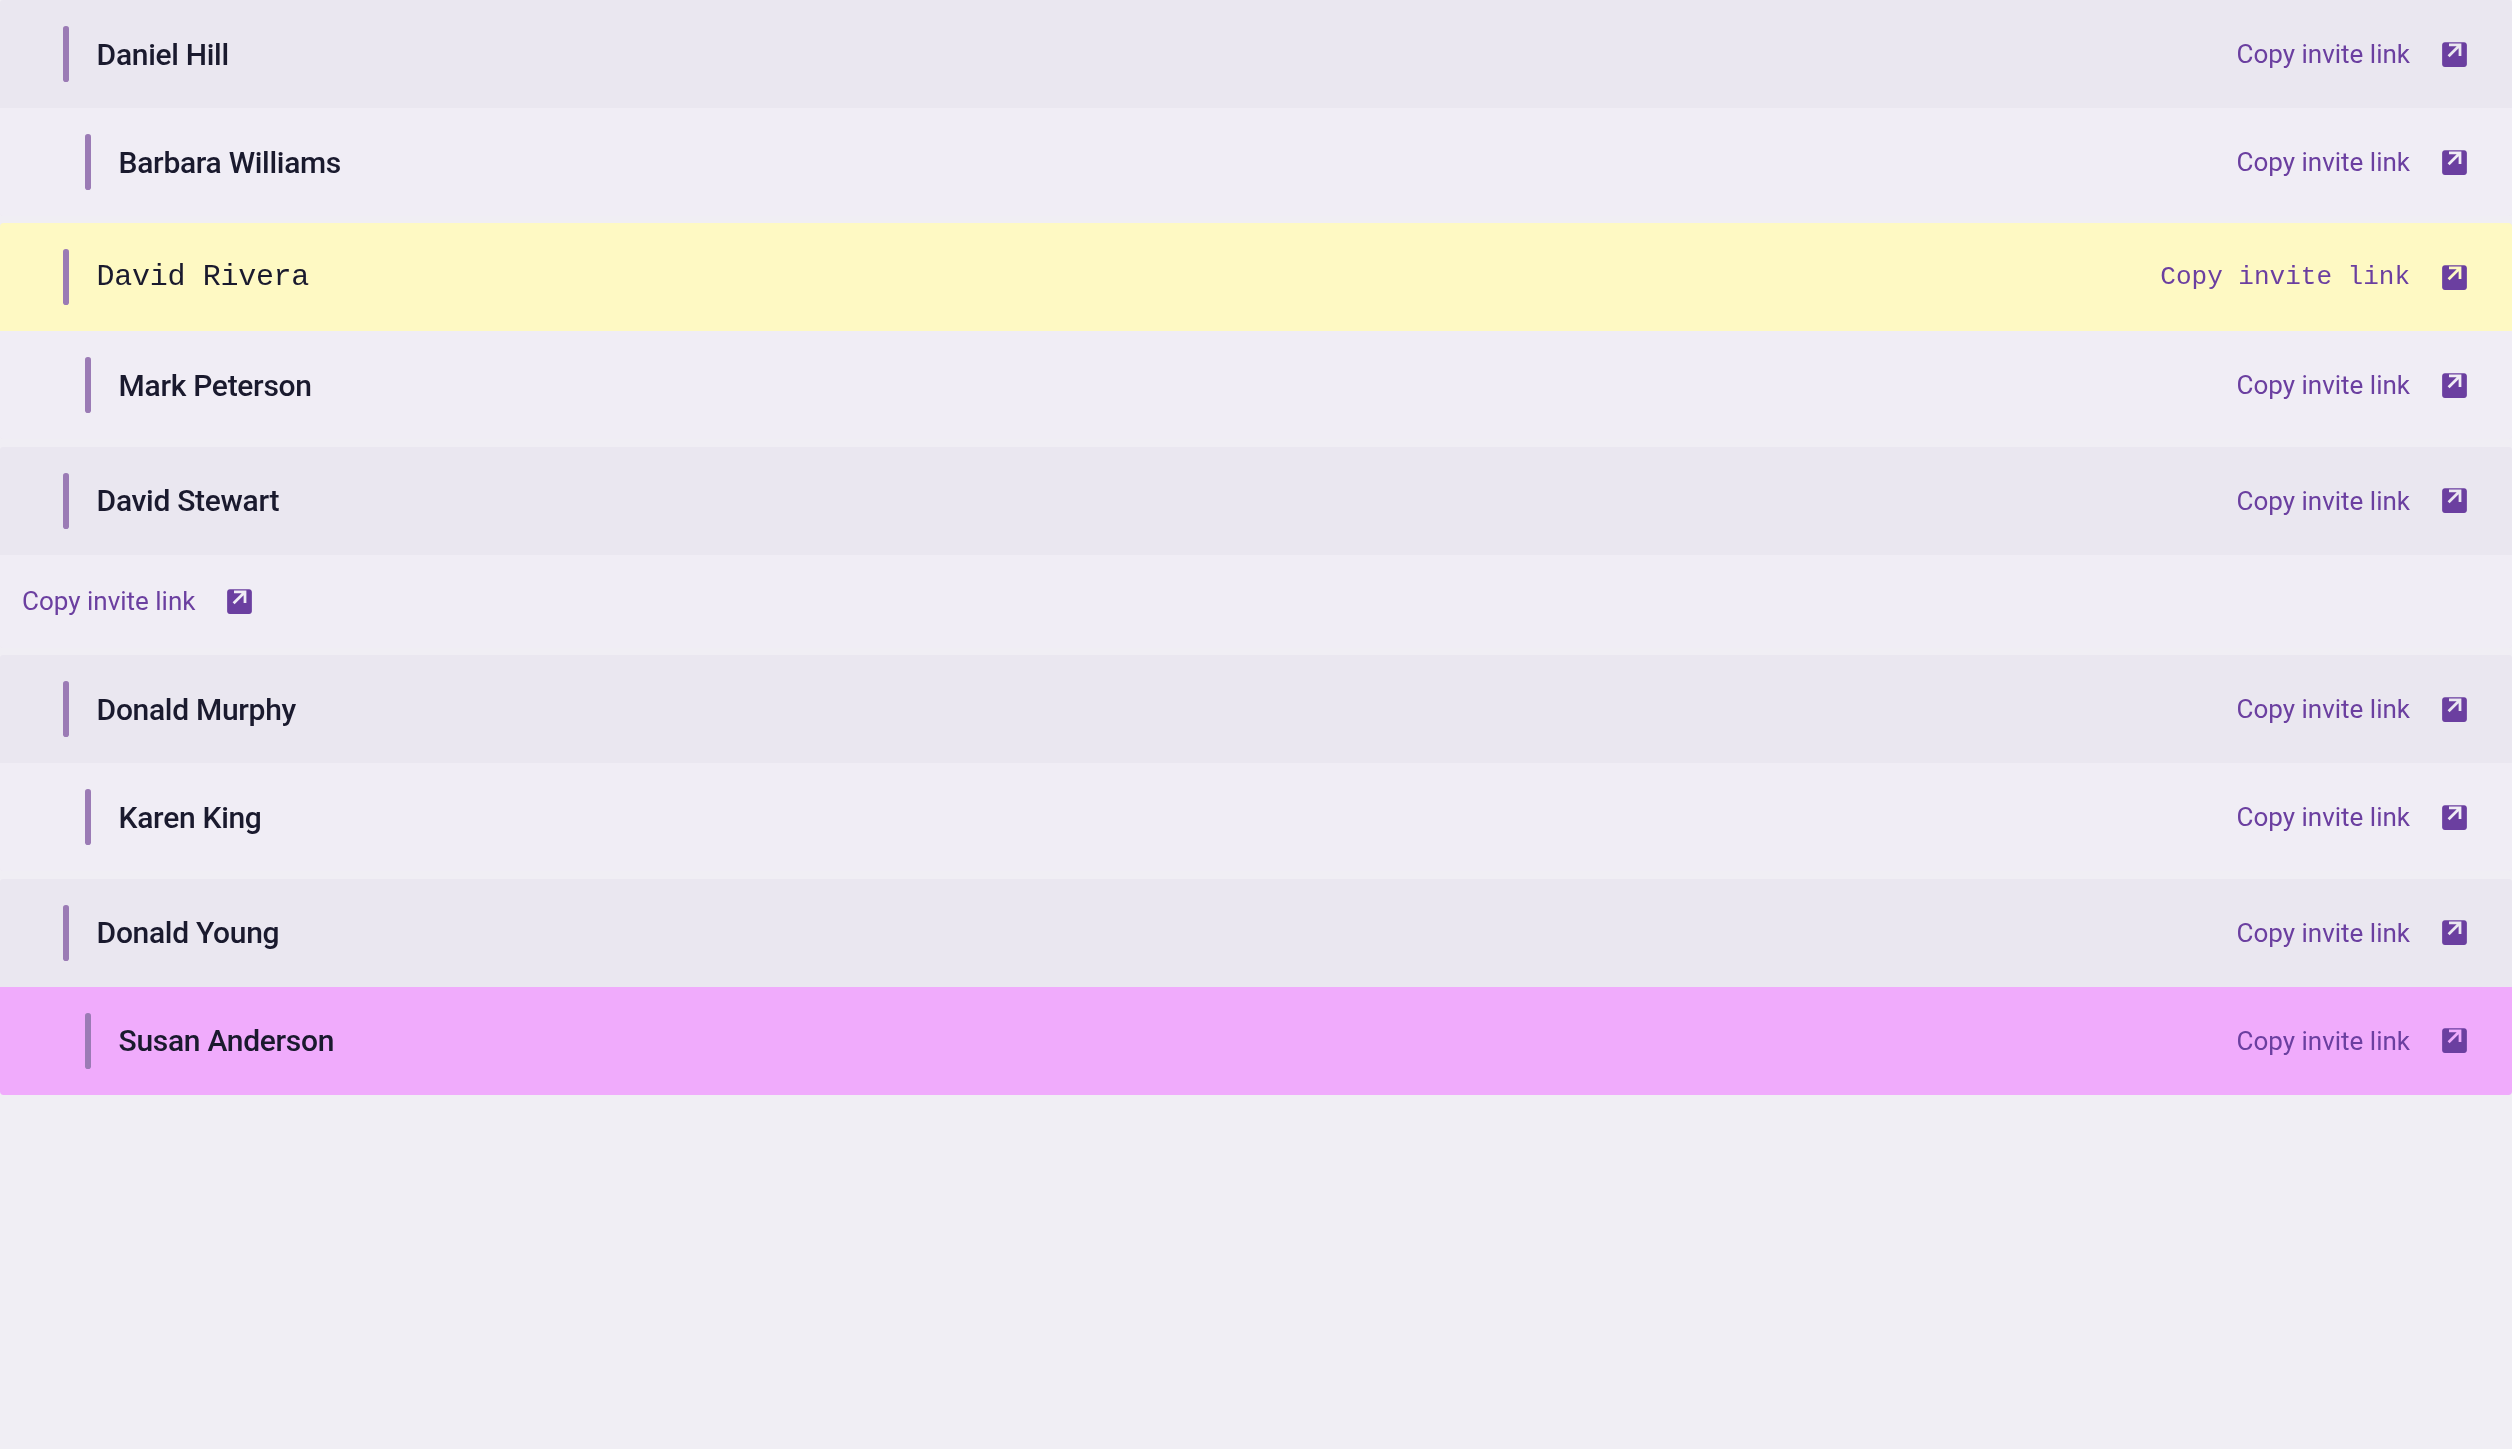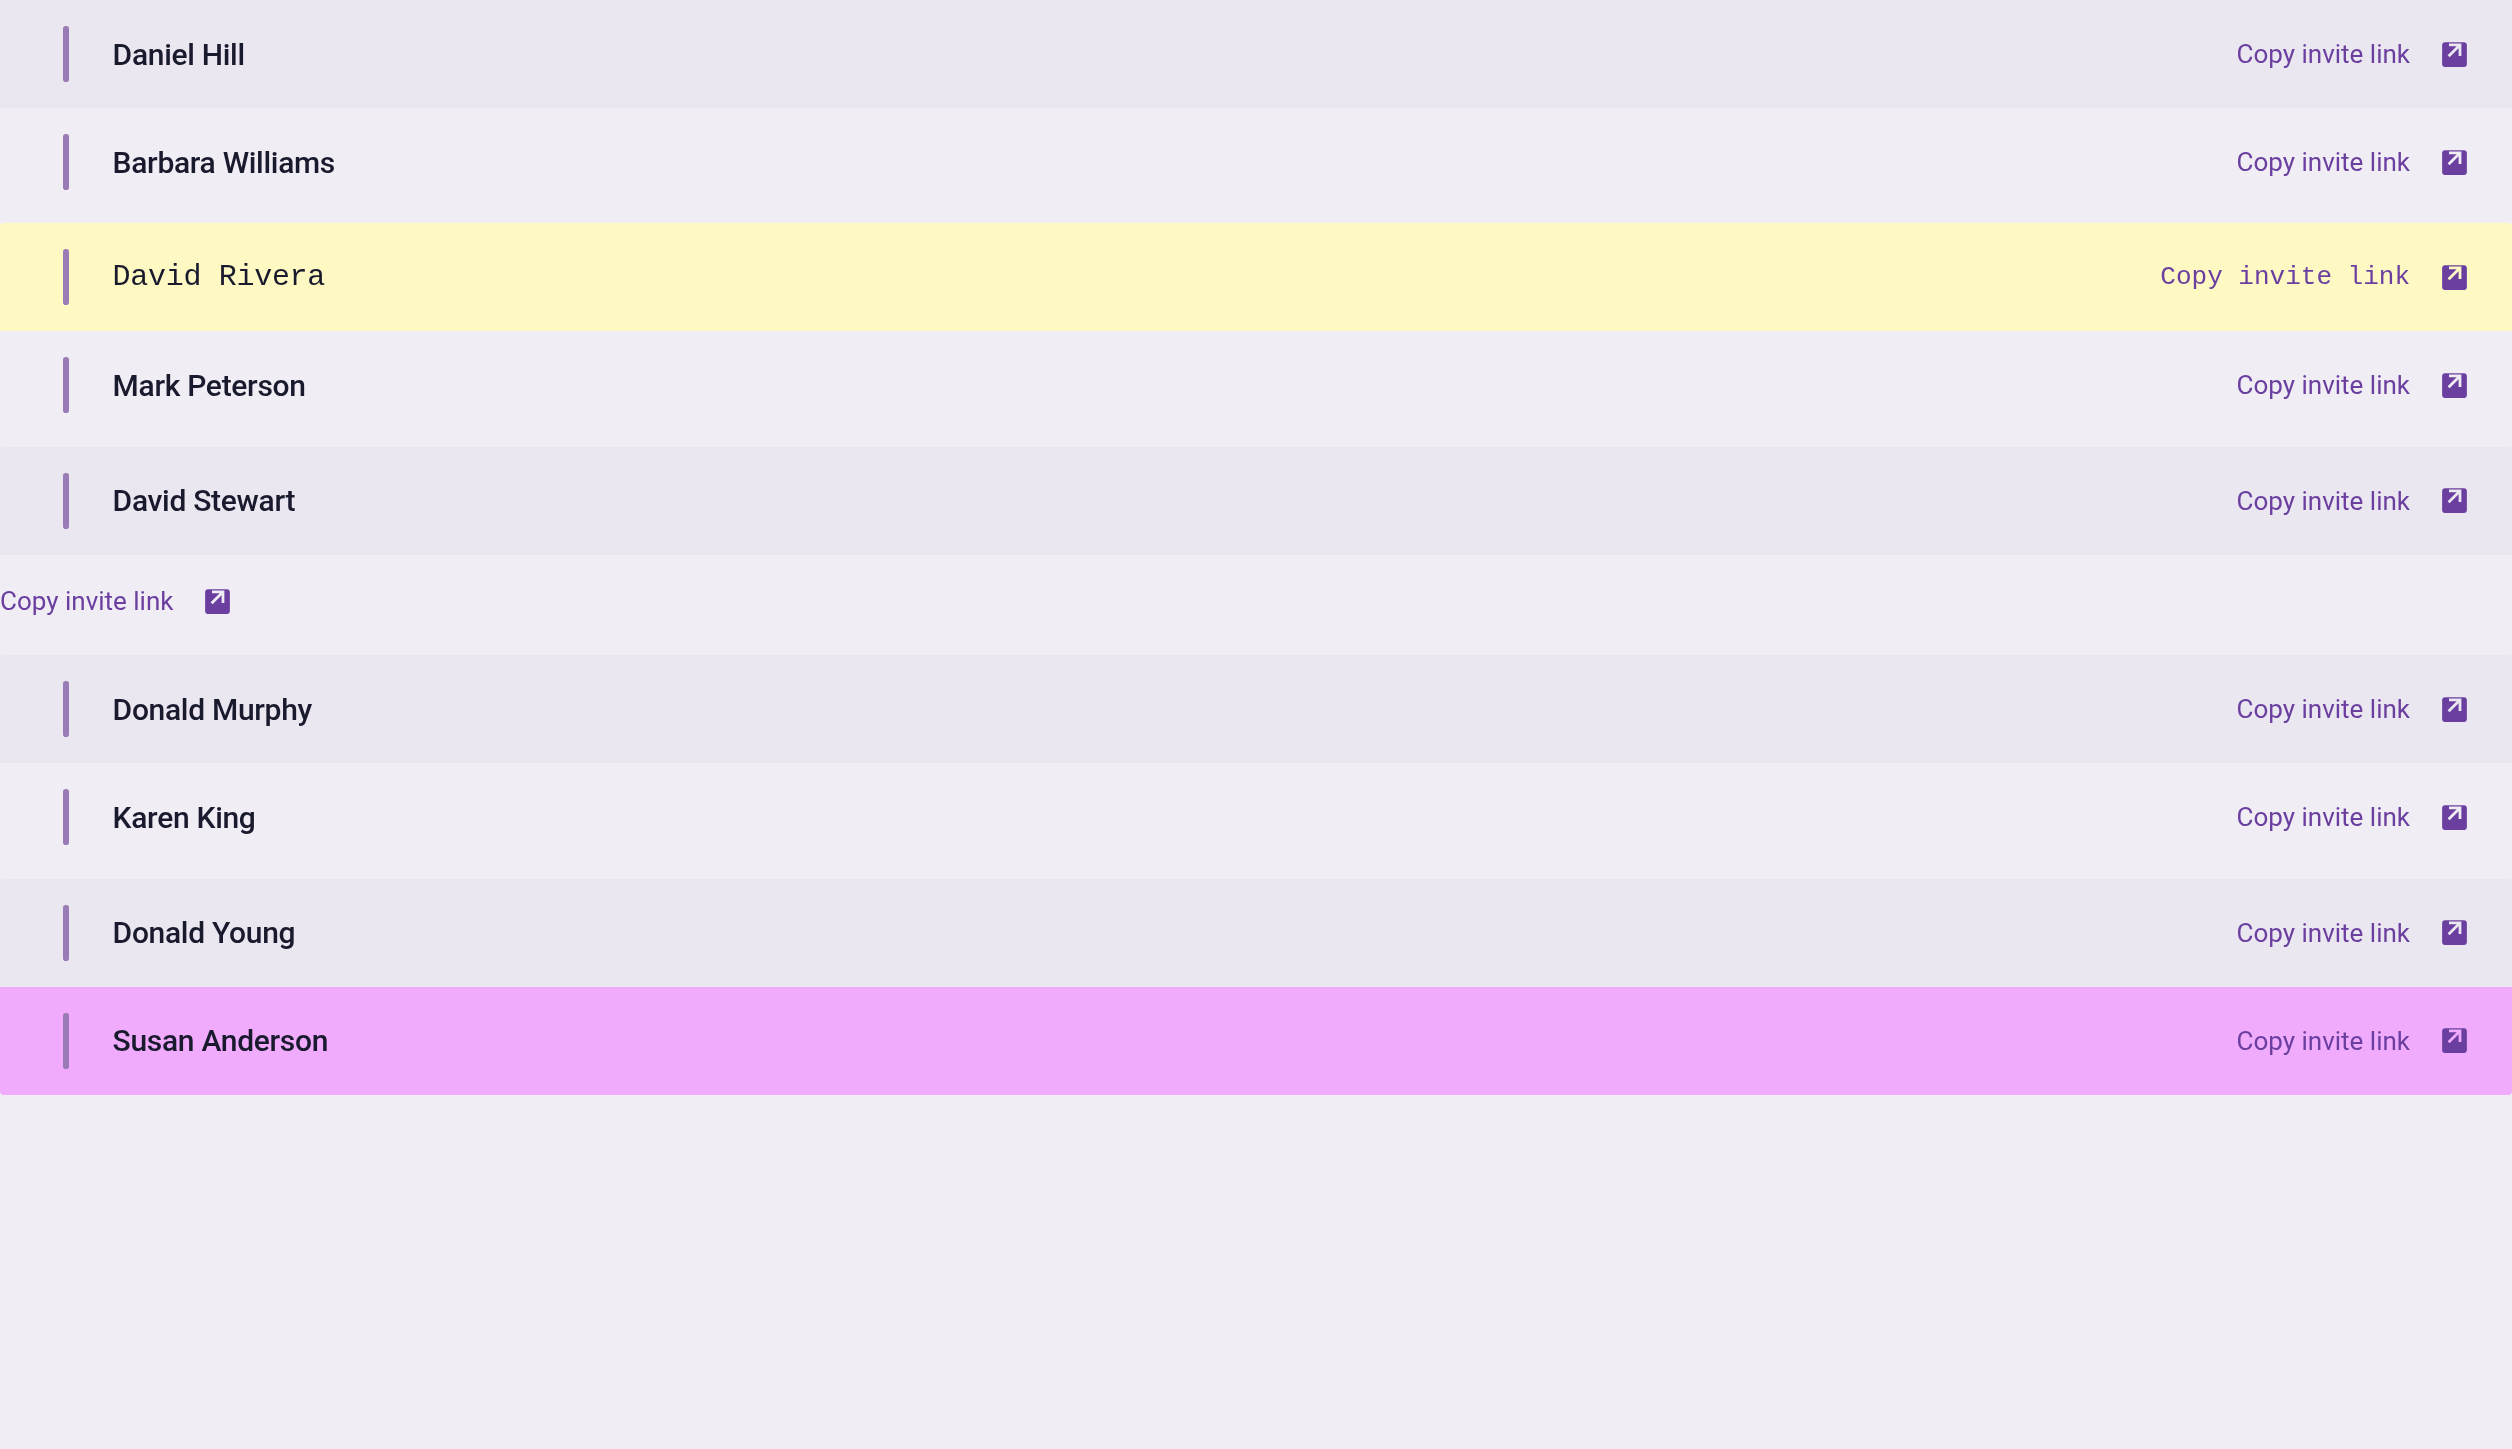--- a/index.html
+++ b/index.html
@@ -34,30 +34,31 @@
       background-color: #ebe8f0;
       position: relative;
     }
 
     .list-item:first-child {
       background-color: #e8e5ee;
     }
 
     .list-item:last-child {
       background-color: #ebe8f0;
+      padding-left: 22px;
     }
 
     .list-item + .list-item {
       background-color: #f0edf5;
     }
 
     .left-section {
       display: flex;
       align-items: center;
-      gap: 16px;
+      gap: 0;
     }
 
     .accent-bar {
       width: 5.6px;
       height: 56px;
       background-color: #9b7bb5;
       border-radius: 2.8px;
       margin-right: 28px;
       margin-left: 63px;
       flex-shrink: 0;

